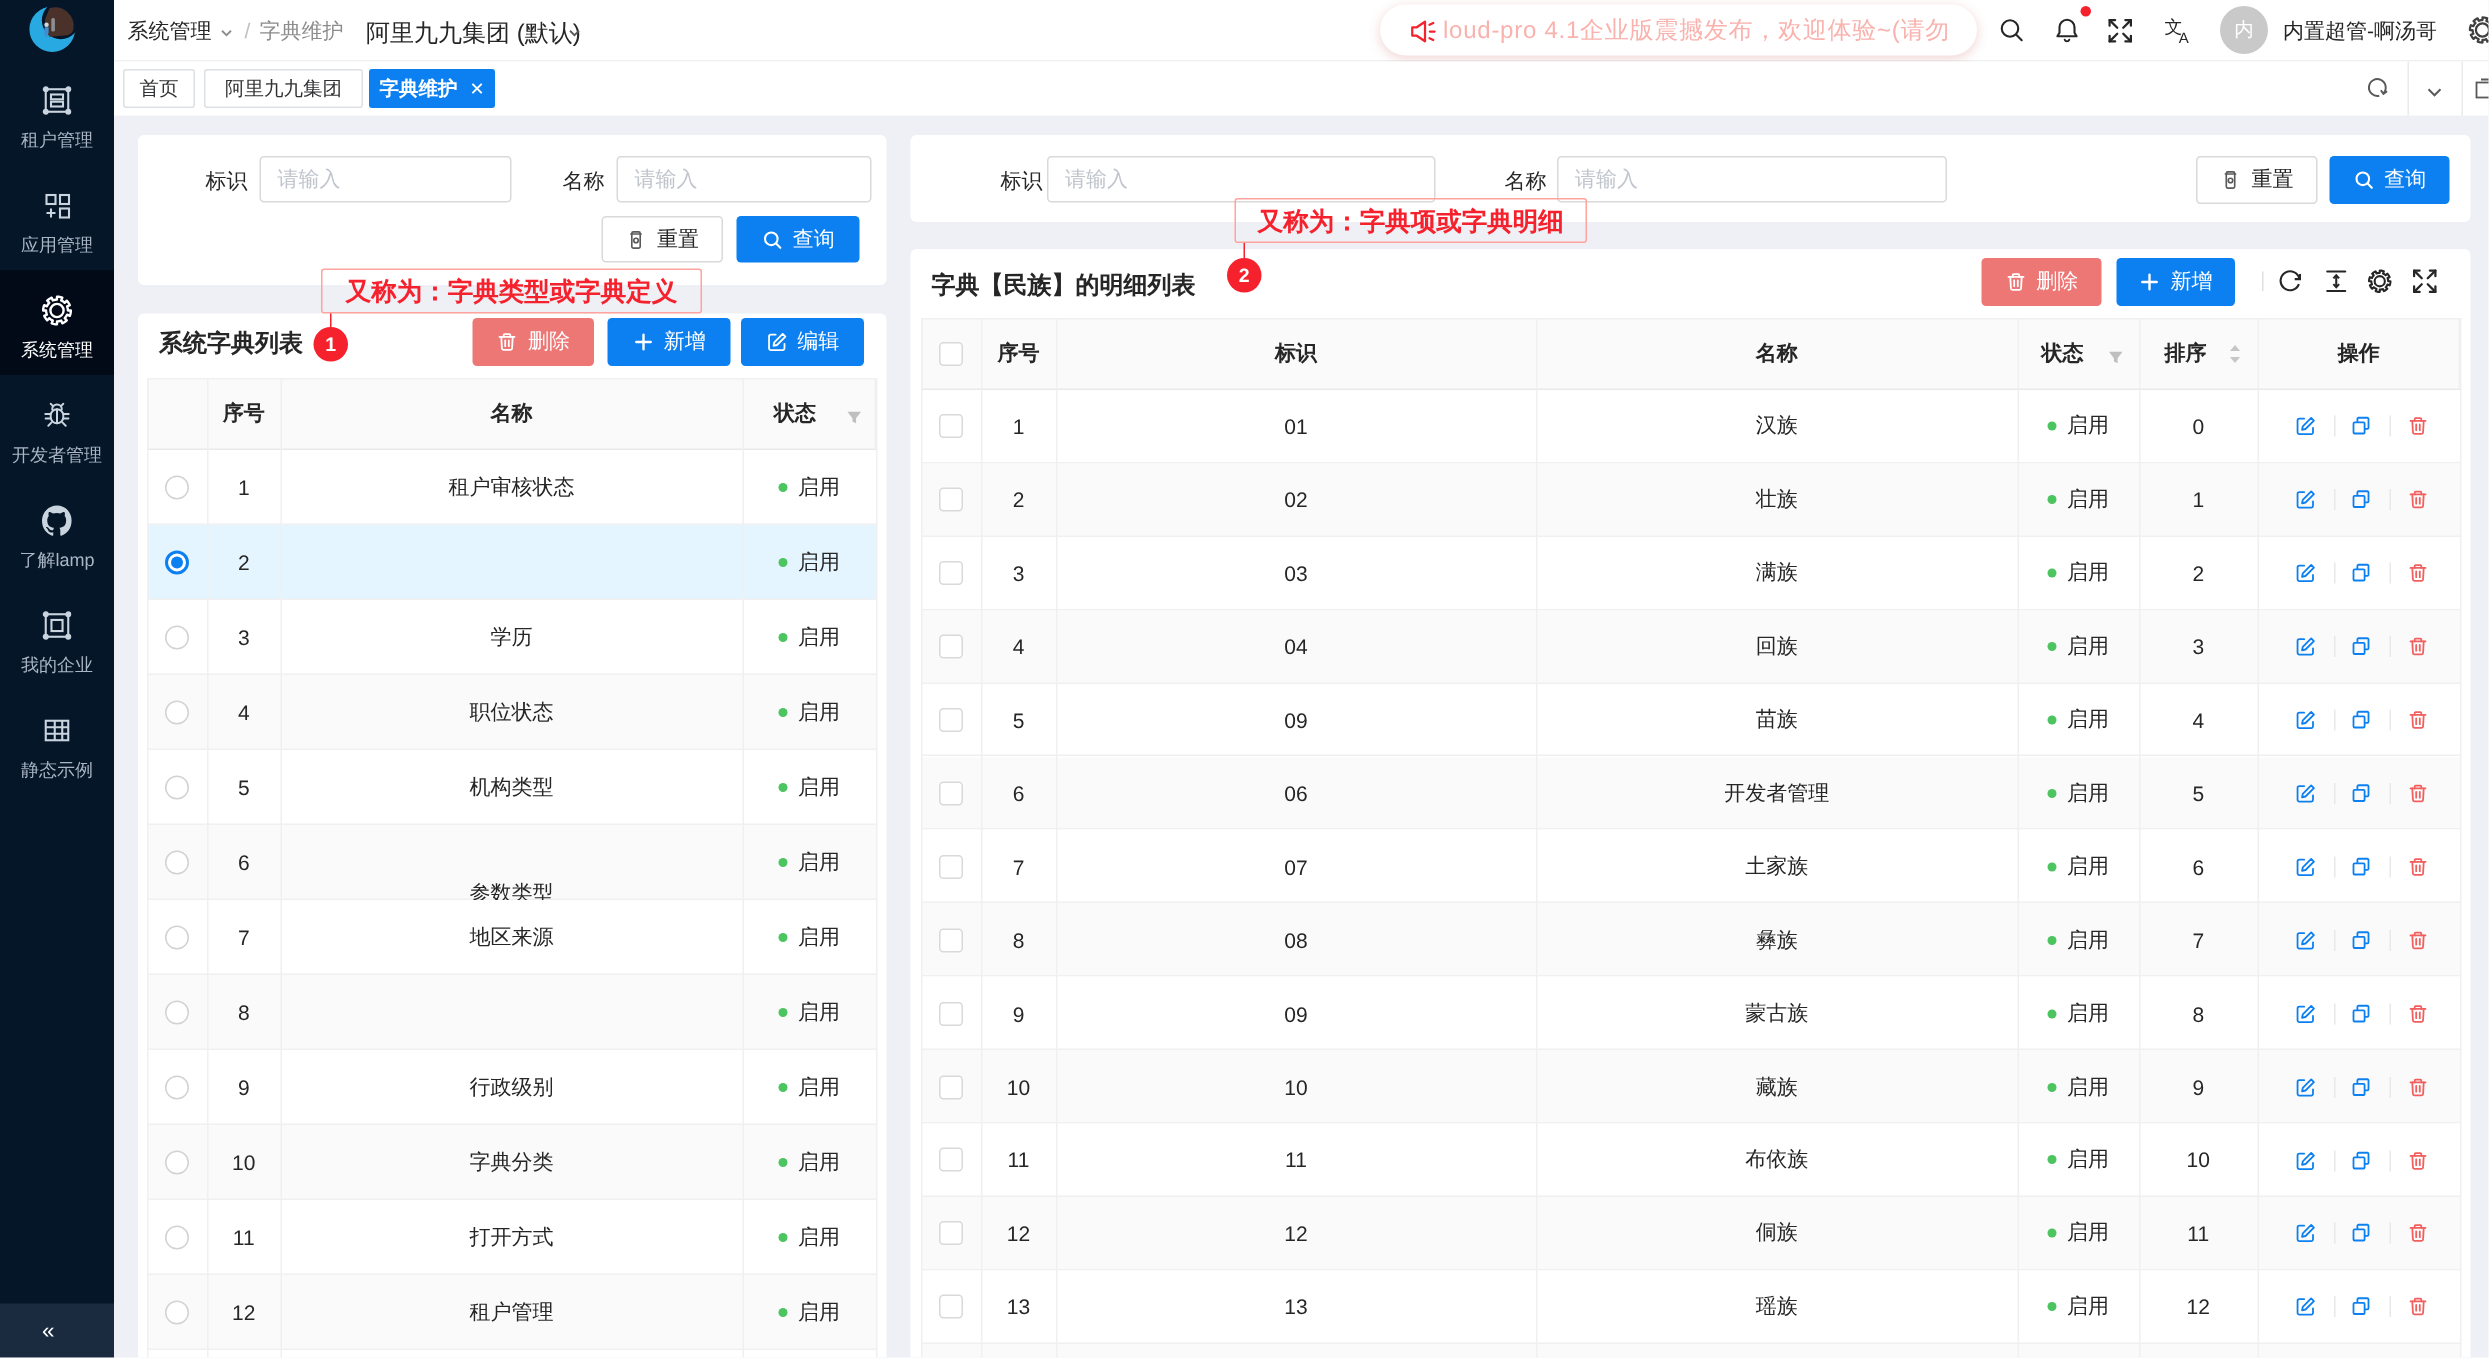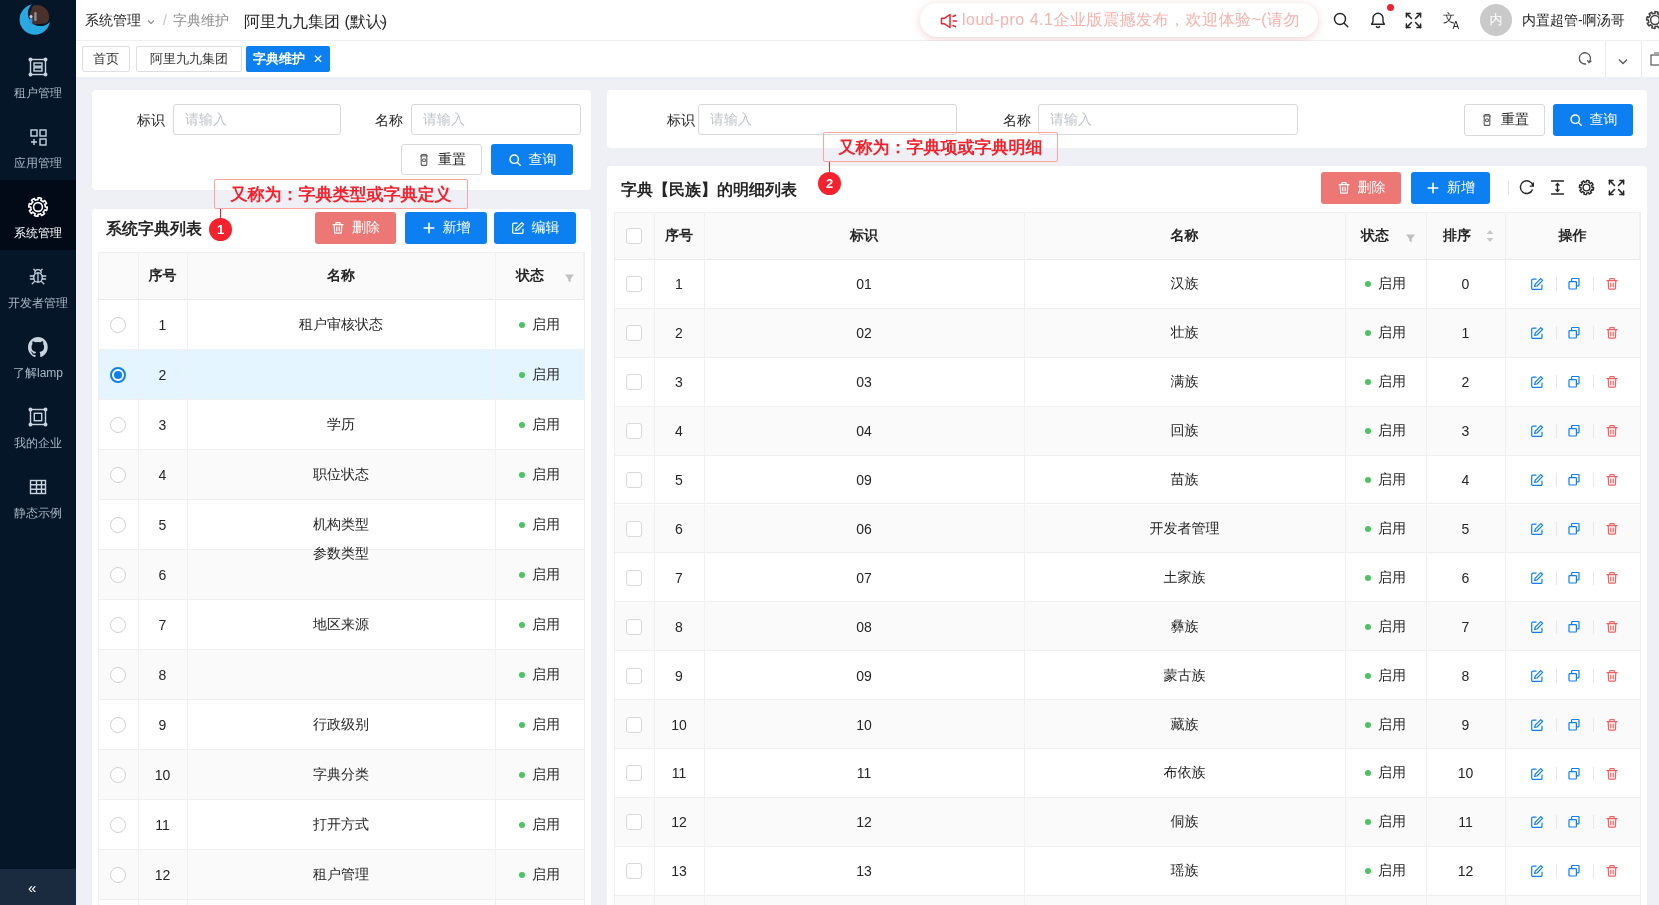--- a/index.html
+++ b/index.html
@@ -276,21 +276,21 @@
       <div class="radio"></div>
     </div>
 <div class="cell" style="left:138px;top:500px;width:49px;height:50px;">5</div>
 <div class="cell" style="left:187px;top:500px;width:308px;height:50px;">机构类型</div>
 <div class="cell" style="left:495px;top:500px;width:89px;height:50px;"><span class="dot"></span>启用</div>
 <div class="abs" style="left:98px;top:550px;width:486px;height:50px;background:#fafafa;border-bottom:1px solid #f0f0f0;"></div>
 <div class="cell" style="left:98px;top:550px;width:40px;height:50px;">
       <div class="radio"></div>
     </div>
 <div class="cell" style="left:138px;top:550px;width:49px;height:50px;">6</div>
-<div class="cell" style="left:187px;top:529px;width:308px;height:50px;font-family:Liberation Serif, serif;">参数类型</div>
+<div class="cell" style="left:187px;top:571px;width:308px;height:50px;font-family:Liberation Serif, serif;">参数类型</div>
 <div class="cell" style="left:495px;top:550px;width:89px;height:50px;"><span class="dot"></span>启用</div>
 <div class="abs" style="left:98px;top:600px;width:486px;height:50px;background:#fff;border-bottom:1px solid #f0f0f0;"></div>
 <div class="cell" style="left:98px;top:600px;width:40px;height:50px;">
       <div class="radio"></div>
     </div>
 <div class="cell" style="left:138px;top:600px;width:49px;height:50px;">7</div>
 <div class="cell" style="left:187px;top:600px;width:308px;height:50px;">地区来源</div>
 <div class="cell" style="left:495px;top:600px;width:89px;height:50px;"><span class="dot"></span>启用</div>
 <div class="abs" style="left:98px;top:650px;width:486px;height:50px;background:#fafafa;border-bottom:1px solid #f0f0f0;"></div>
 <div class="cell" style="left:98px;top:650px;width:40px;height:50px;">

